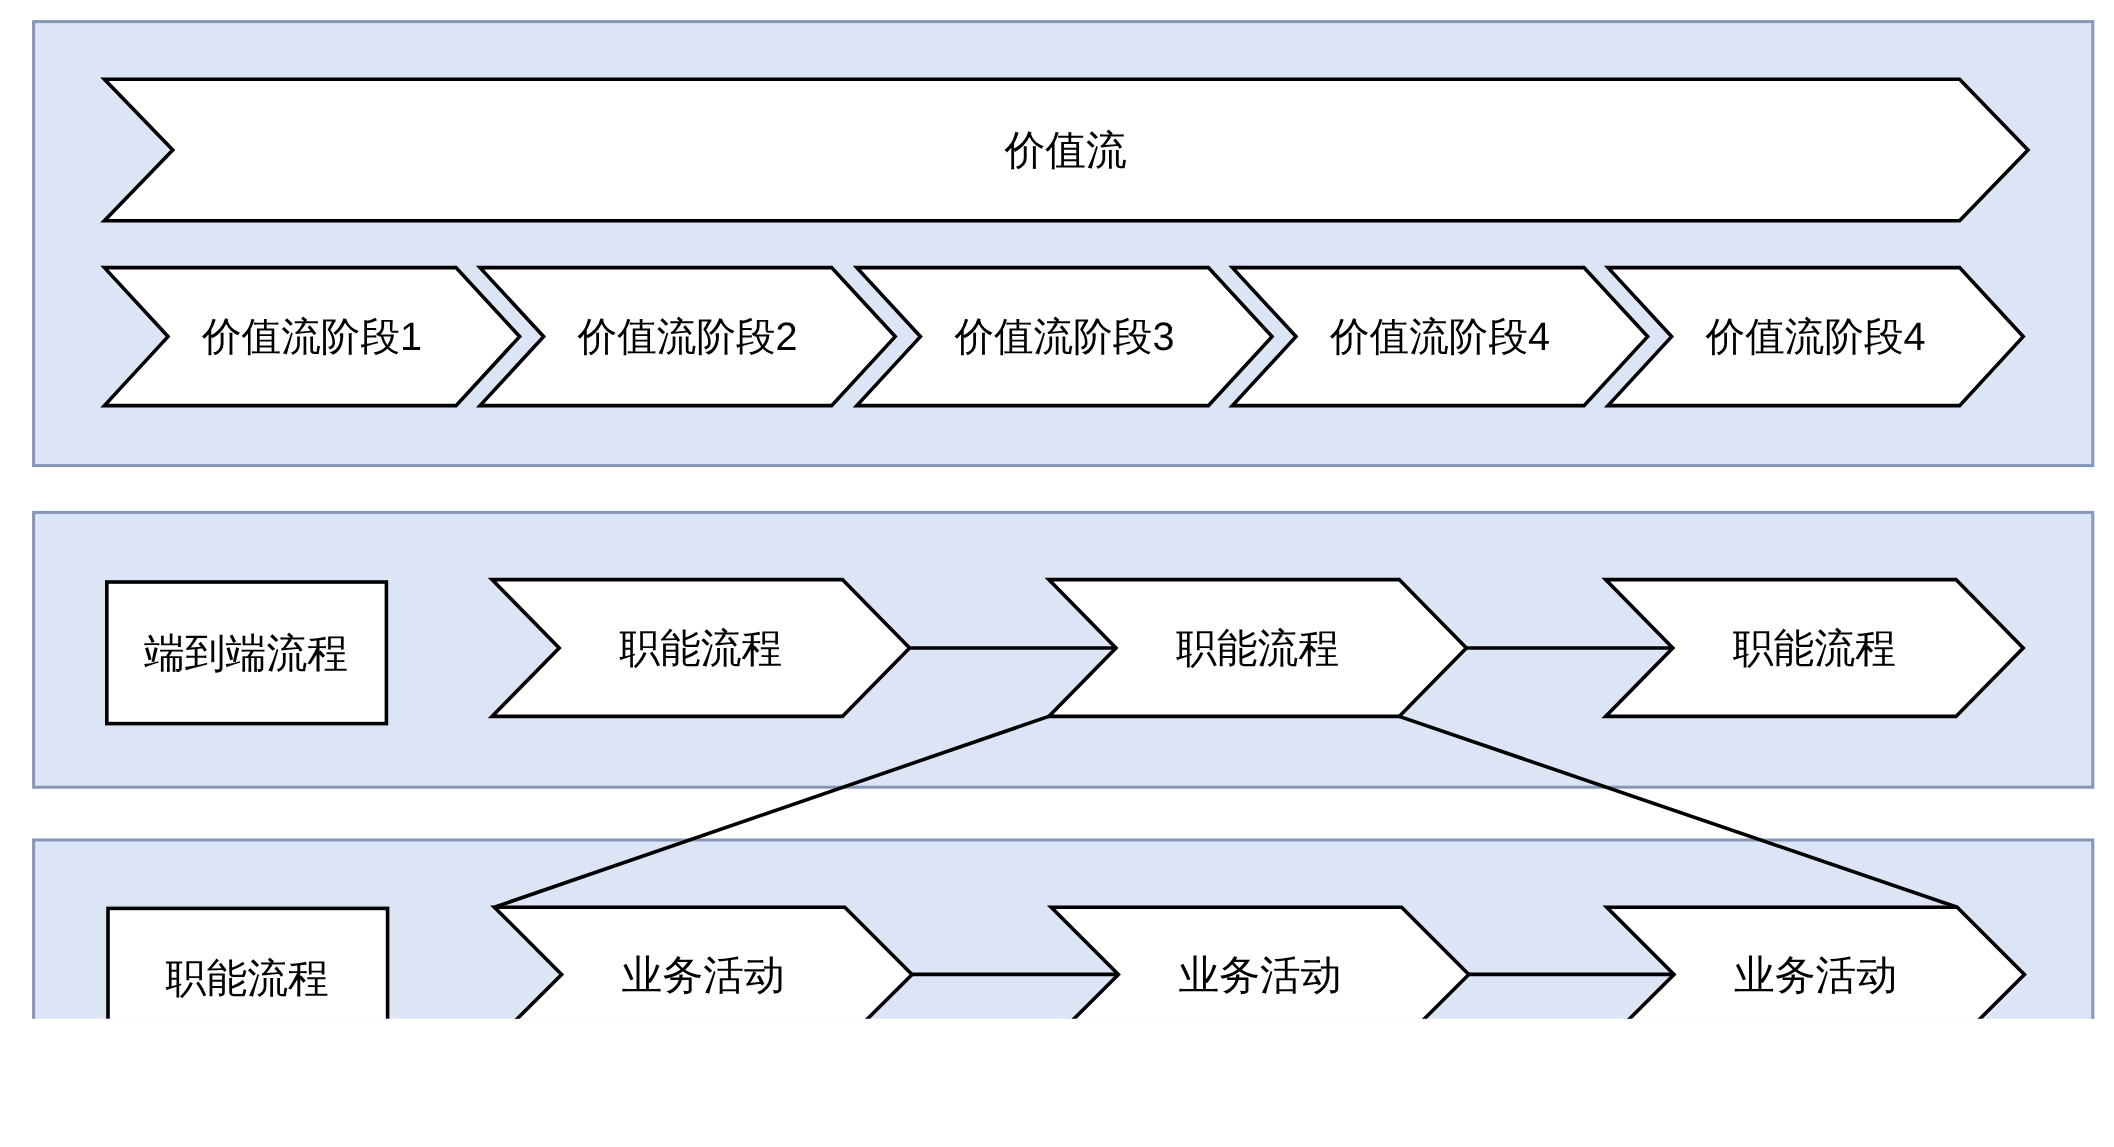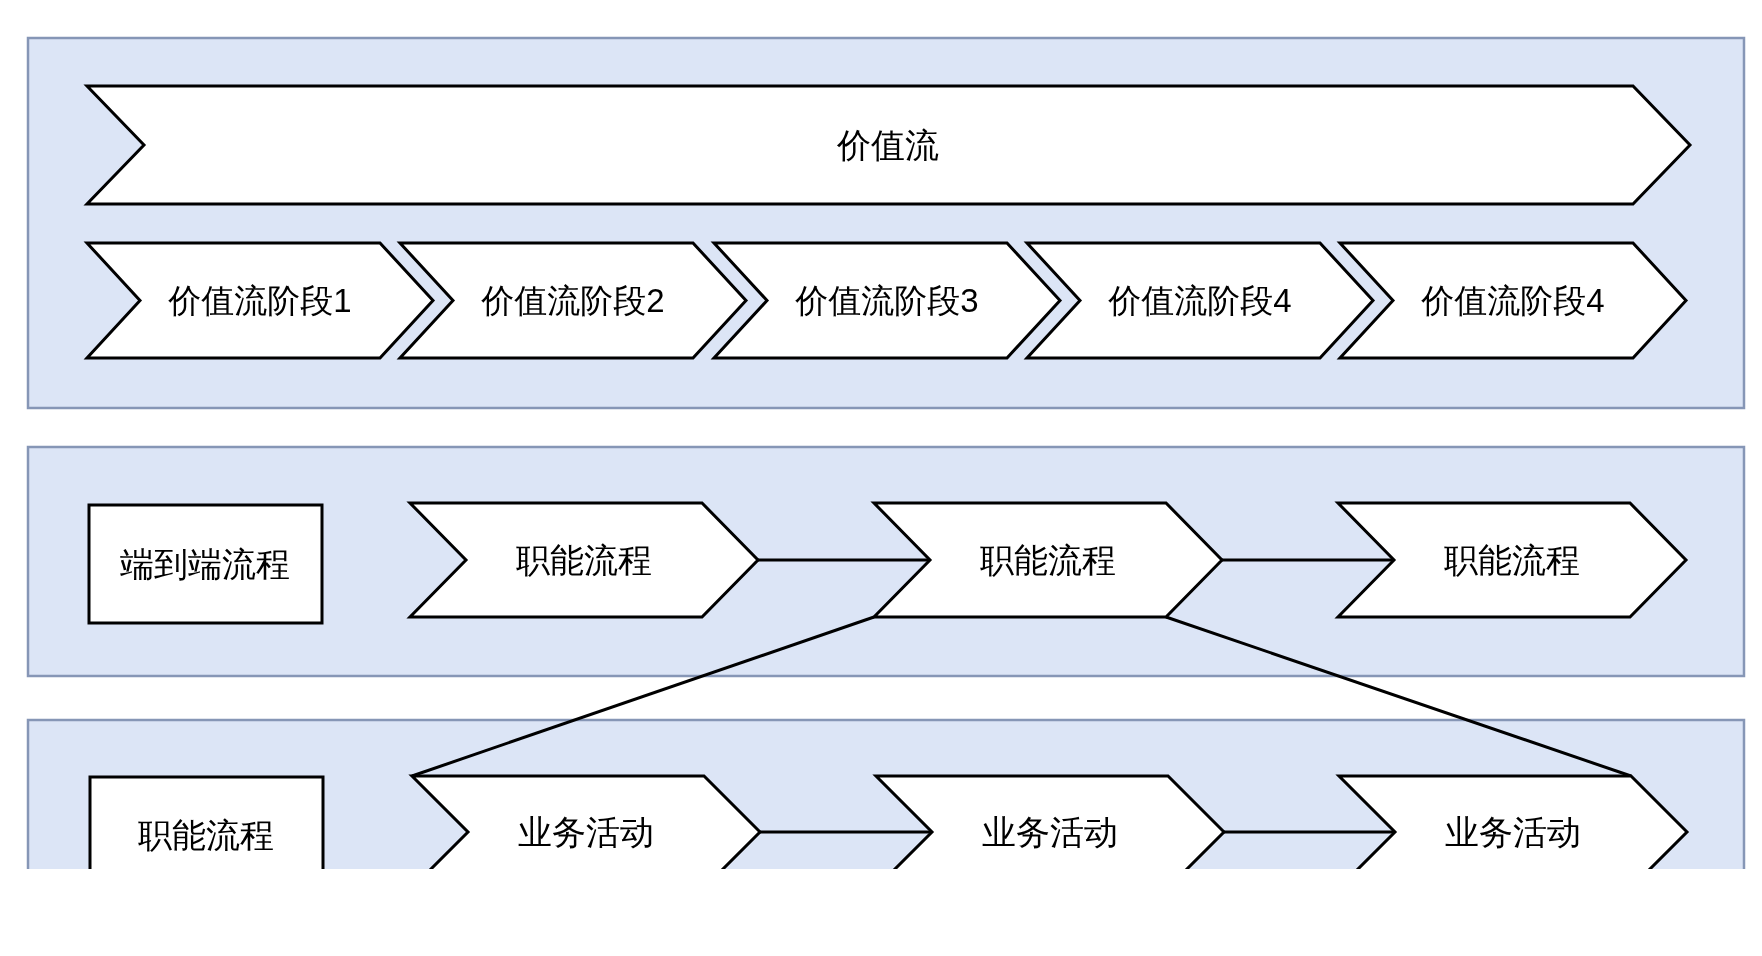--- a/index.html
+++ b/index.html
@@ -7,21 +7,20 @@
     --panel-stroke:#8696b6;
     --shape-fill:#ffffff;
     --shape-stroke:#000000;
     --text-color:#000000;
     --page-bg:#ffffff;
   }
   html,body{margin:0;padding:0;background:var(--page-bg);}
   .stage{
     width:1762px;height:849px;position:relative;background:var(--page-bg);
     font-family:"Liberation Sans", sans-serif;
-    margin-top:20px;
   }
   svg{display:block;}
   .panel{fill:var(--panel-fill);stroke:var(--panel-stroke);stroke-width:2.5;}
   .shape{fill:var(--shape-fill);stroke:var(--shape-stroke);stroke-width:3;stroke-linejoin:miter;}
   .connector{stroke:var(--shape-stroke);stroke-width:3;fill:none;}
   .lbl{
     fill:var(--text-color);
     font-family:"Liberation Sans", sans-serif;
     font-size:34px;font-weight:500;
     text-anchor:middle;

